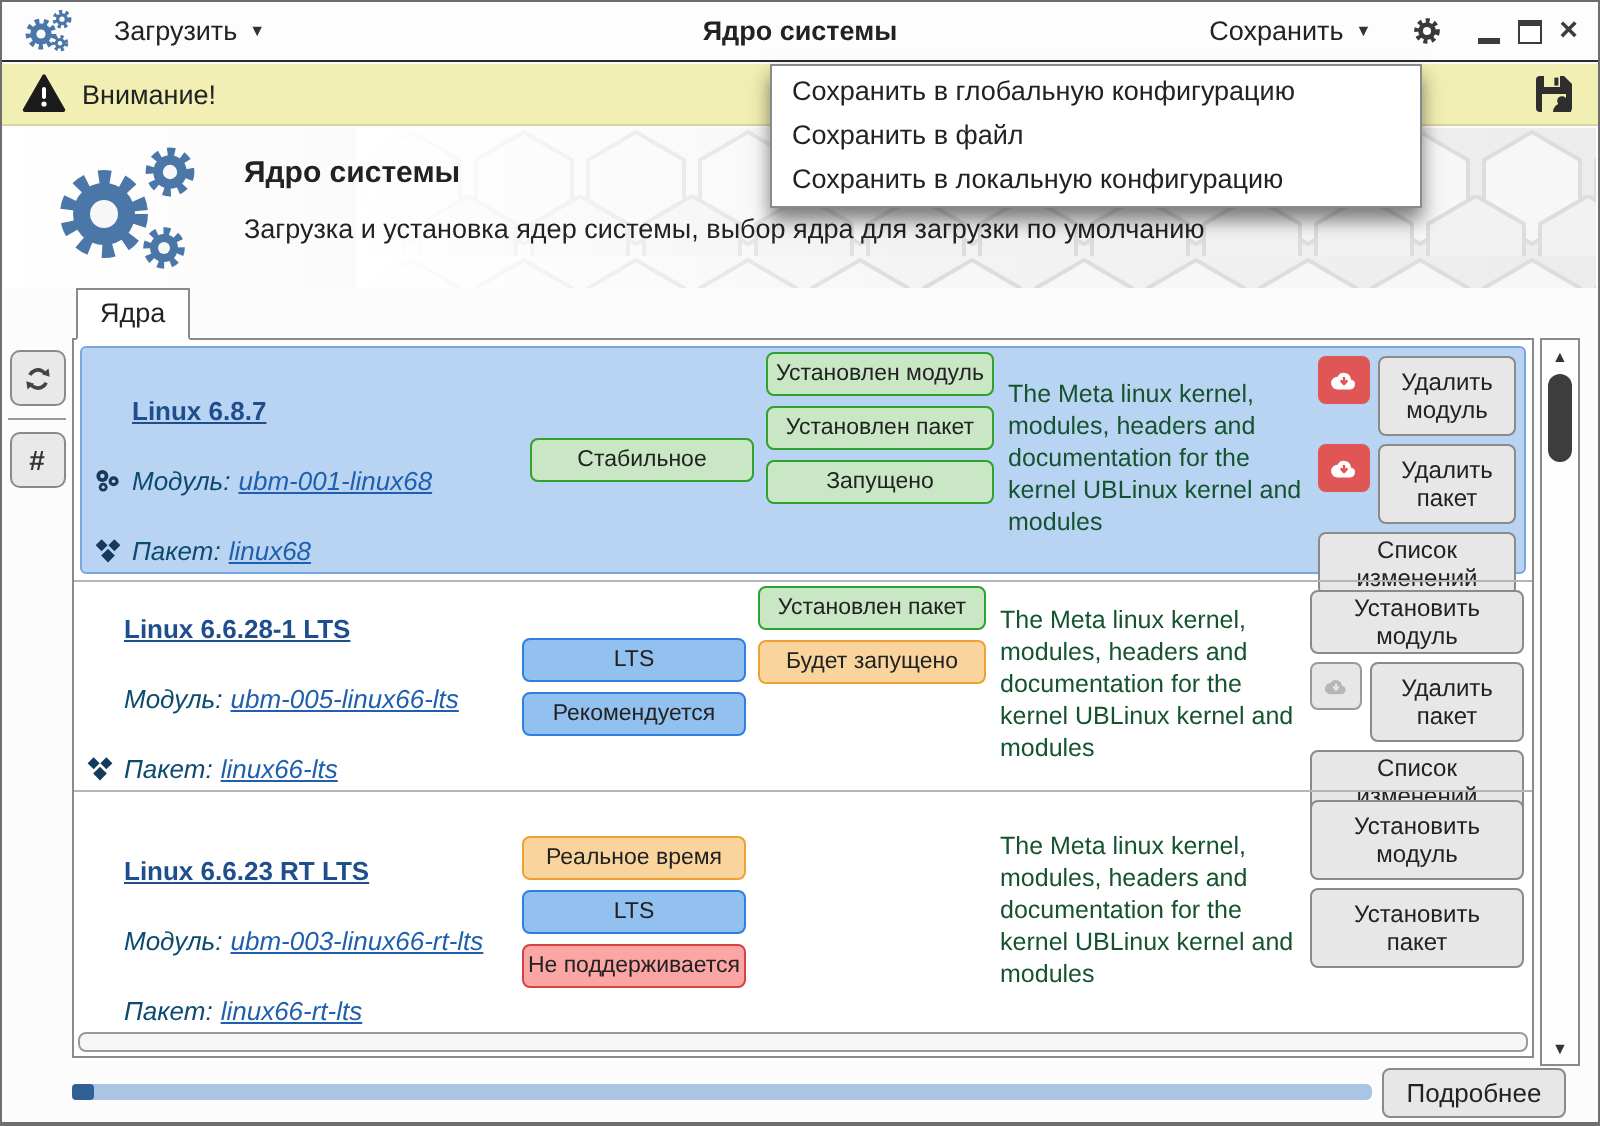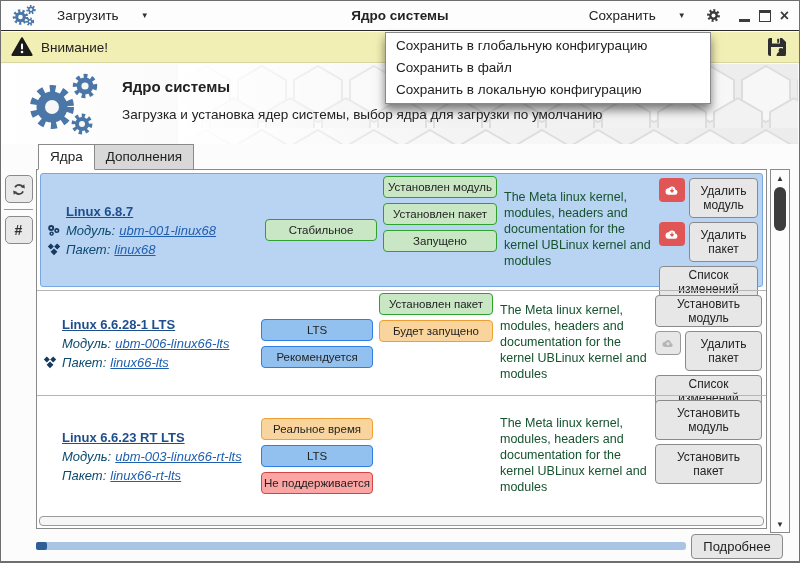--- a/index.html
+++ b/index.html
@@ -2,21 +2,21 @@
 <html><head>
 <meta charset="utf-8">
 <style>
   html,body{margin:0;padding:0;}
   body{width:800px;height:563px;overflow:hidden;font-family:"Liberation Sans","DejaVu Sans",sans-serif;background:#ffffff;}
   .window{position:relative;width:798px;height:560px;border:1px solid #6e6e6e;border-bottom-width:2px;background:#fcfcfc;}
 
   
   .titlebar{position:absolute;top:0;left:0;right:0;height:30px;background:#fdfdfd;border-bottom:1px solid #2b2b2b;display:flex;align-items:center;padding:0 10px;box-sizing:border-box;}
   .tb-title{position:absolute;left:0;right:0;text-align:center;font-weight:bold;font-size:13.5px;color:#222;pointer-events:none;}
-  .tb-menu-btn{display:flex;align-items:center;gap:22px;background:none;border:none;font-family:inherit;font-size:13.5px;color:#222;cursor:pointer;padding:4px 6px;}
+  .tb-menu-btn{display:flex;align-items:center;gap:6px;background:none;border:none;font-family:inherit;font-size:13.5px;color:#222;cursor:pointer;padding:4px 6px;}
   .caret{font-size:8px;color:#333;}
   .tb-right{margin-left:auto;display:flex;align-items:center;gap:13px;z-index:2;}
   .winctl{display:flex;align-items:center;gap:9px;margin-left:4px;}
   .ctl-min{width:11px;height:10px;border-bottom:3px solid #3c3c3c;}
   .ctl-max{width:10px;height:8px;border:1px solid #3c3c3c;border-top:3px solid #3c3c3c;background:#fff;}
   .ctl-close{font-size:16px;font-weight:bold;color:#3c3c3c;line-height:14px;}
 
   
   .warnbar{position:absolute;top:31px;left:0;right:0;height:31px;background:#f2efb4;display:flex;align-items:center;padding:0 10px;box-sizing:border-box;border-bottom:1px solid #d9d5a0;}
   .warn-label{font-size:13.5px;color:#222;margin-left:8px;}
@@ -24,38 +24,38 @@
 
   
   .header{position:absolute;top:63px;left:1px;right:1px;height:80px;overflow:hidden;background:linear-gradient(90deg,#ffffff 0%,#f4f4f4 55%,#ececec 100%);}
   .hexes{position:absolute;top:0;right:0;}
   .logo{position:absolute;left:20px;top:6px;}
   .h-text{position:absolute;left:120px;top:14px;}
   .h-title{font-weight:bold;font-size:15px;color:#222;margin-bottom:12px;}
   .h-sub{font-size:13.5px;color:#222;}
 
   
-  .tabs{position:absolute;left:37px;top:143px;display:flex;z-index:3;}
+  .tabs{position:absolute;left:37px;top:143px;display:flex;z-index:3;gap:41px;}
   .tab{font-size:13.5px;color:#222;padding:4px 11px;border:1px solid #8a8a8a;box-sizing:border-box;height:26px;}
   .tab.active{background:#ffffff;border-bottom:1px solid #ffffff;}
   .tab.inactive{background:#d8d8d8;border-left:none;}
 
   
   .side-tools{position:absolute;left:3px;top:174px;width:29px;display:flex;flex-direction:column;align-items:center;}
   .tool-btn{width:28px;height:28px;background:#e9e9e9;border:1px solid #8a8a8a;border-radius:5px;display:flex;align-items:center;justify-content:center;font-size:14px;font-weight:bold;color:#333;font-family:inherit;cursor:pointer;}
   .tool-sep{width:29px;border-top:1px solid #9a9a9a;margin:6px 0;}
 
   
   .list-panel{position:absolute;left:35px;top:168px;width:731px;height:360px;border:1px solid #8a8a8a;background:#fff;box-sizing:border-box;display:flex;flex-direction:column;}
   .krow{display:flex;box-sizing:border-box;padding:2px 4px 2px 6px;}
   .krow.selected{margin:3px;border:1.5px solid #7aa7e0;border-radius:3px;background:#b9d3f3;height:114px;}
   .krow.plain1{height:104px;}
   .krow.plain2{height:122px;}
   .rowsep{border-top:1px solid #b5b5b5;margin:0;}
-  .col-info{width:218px;display:flex;flex-direction:column;justify-content:center;gap:2px;}
+  .col-info{width:218px;display:flex;flex-direction:column;justify-content:flex-end;gap:18px;}
   .k-line{display:flex;align-items:center;font-size:13px;color:#222;line-height:17px;}
   .k-icslot{width:19px;display:flex;align-items:center;justify-content:flex-start;}
   .k-name{font-weight:bold;font-size:13px;color:#1f4e8c;text-decoration:underline;}
   .k-lbl{font-style:italic;color:#0c4a6e;margin-right:4px;}
   .k-link{font-style:italic;color:#1f5fae;text-decoration:underline;}
   .col-b1{width:112px;display:flex;flex-direction:column;justify-content:center;gap:5px;margin-right:6px;}
   .col-b2{width:114px;display:flex;flex-direction:column;justify-content:flex-start;gap:5px;margin-right:7px;}
   .badge{height:20px;border-radius:4px;display:flex;align-items:center;justify-content:center;font-size:11.5px;color:#222;border:1.5px solid;}
   .badge.green{background:#c9e7c4;border-color:#2fa12f;}
   .badge.blue{background:#92c1f0;border-color:#2f7fe0;}
@@ -191,21 +191,20 @@
       </svg>
     </span>
     <div class="h-text">
       <div class="h-title">Ядро системы</div>
       <div class="h-sub">Загрузка и установка ядер системы, выбор ядра для загрузки по умолчанию</div>
     </div>
   </div>
 
   <div class="tabs">
     <div class="tab active">Ядра</div>
-    <div class="tab inactive">Дополнения</div>
   </div>
 
   <div class="side-tools">
     <button class="tool-btn">
       <svg width="17" height="17" viewBox="0 0 17 17">
         <circle cx="8.5" cy="8.5" r="5.5" fill="none" stroke="#444" stroke-width="2.2" stroke-dasharray="11.5 5.8" transform="rotate(25 8.5 8.5)"></circle>
         <polygon points="14.9,2.2 15.6,7.2 10.9,5.6" fill="#444"></polygon>
         <polygon points="2.1,14.8 1.4,9.8 6.1,11.4" fill="#444"></polygon>
       </svg>
     </button>
@@ -288,21 +287,21 @@
 
     <div class="krow plain1">
       <div class="col-info">
         <div class="k-line">
             <span class="k-icslot"></span>
           <a class="k-name">Linux 6.6.28-1 LTS</a>
           </div>
         <div class="k-line">
             <span class="k-icslot"></span>
           <span class="k-lbl">Модуль:</span>
-          <a class="k-link">ubm-006-linux66-lts</a>
+          <a class="k-link">ubm-005-linux66-lts</a>
           </div>
         <div class="k-line">
           <span class="k-icslot">
             <svg width="14" height="13" viewBox="0 0 14 13">
               <g fill="#16395e">
                 <polygon points="3.8,0.6 6.8,3.6 3.8,6.6 0.8,3.6"></polygon>
                 <polygon points="10.2,0.6 13.2,3.6 10.2,6.6 7.2,3.6"></polygon>
                 <polygon points="7,5.4 10.4,8.8 7,12.2 3.6,8.8"></polygon>
               </g>
             </svg>

